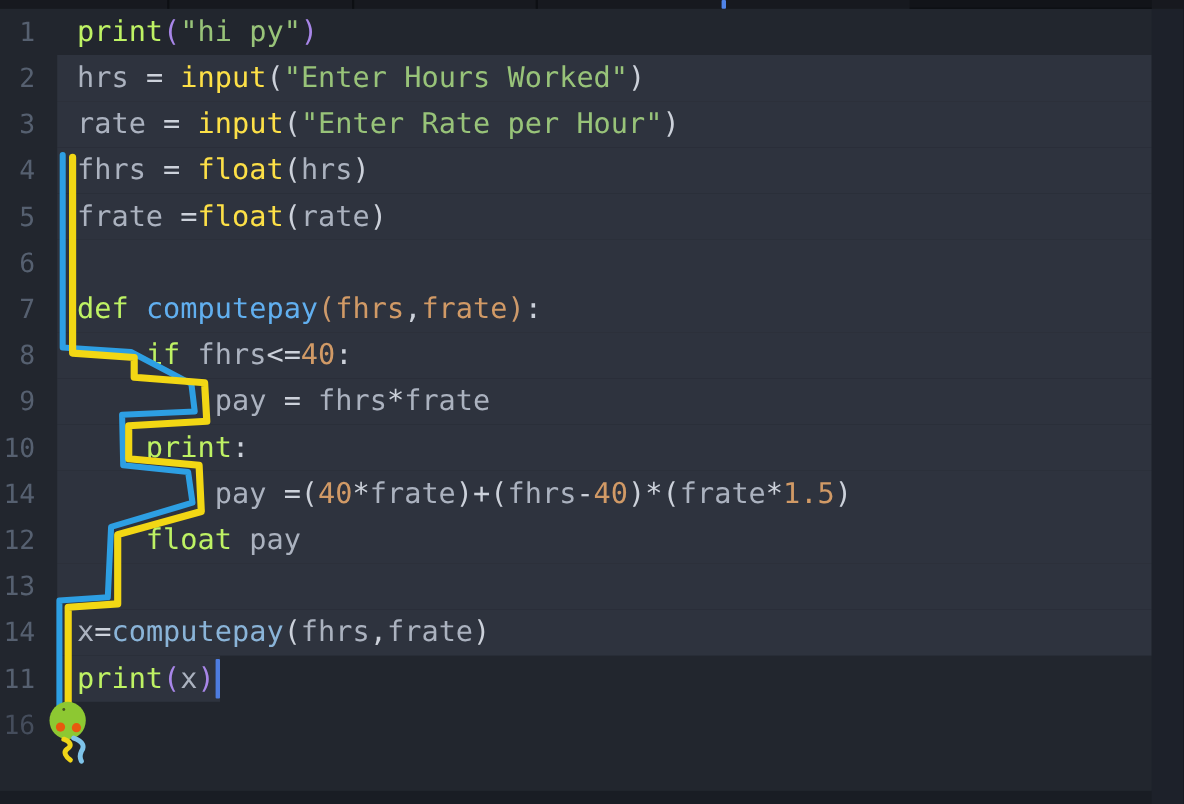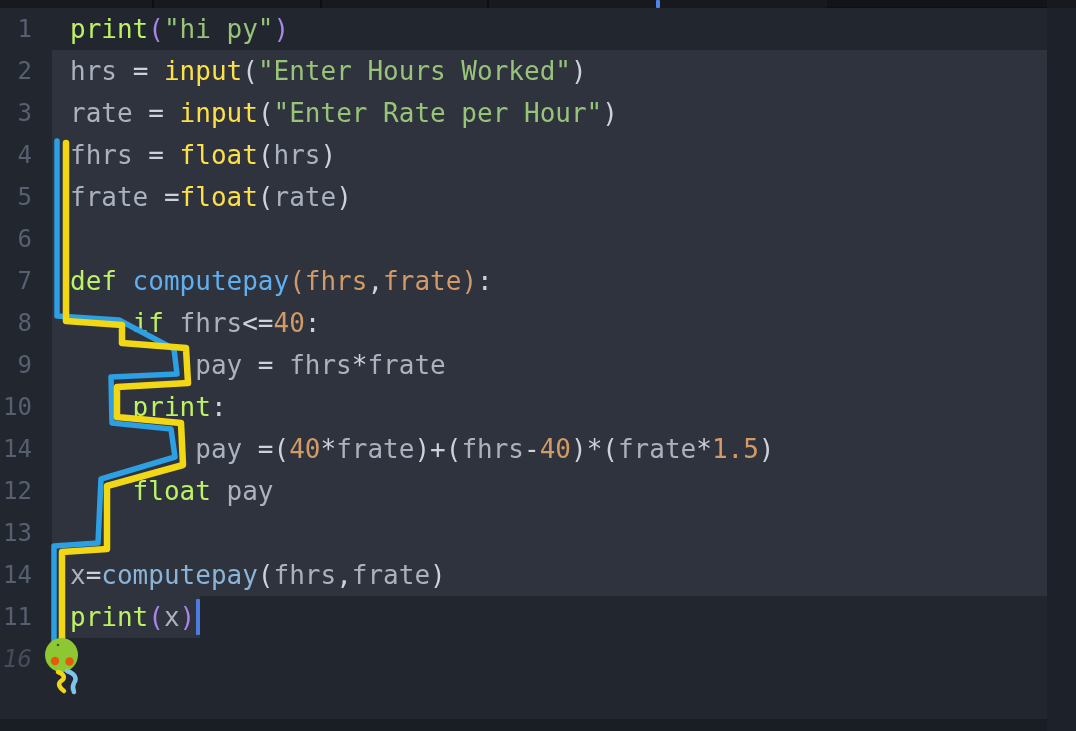--- a/index.html
+++ b/index.html
@@ -13,21 +13,21 @@
   .topbar .sep{position:absolute;top:0;width:2px;height:8px;background:#0d0f13;}
   .topbar .darktab{position:absolute;top:0;height:7px;background:#121419;border-bottom:1px solid #0d0f13;}
   .topbar .accent{position:absolute;top:0;width:4px;height:8px;border-radius:1px;}
   
   .editor{position:absolute;left:0;top:8px;width:1076px;height:723px;}
   .row{display:flex;height:42px;line-height:42px;}
   .ln{
     width:52px;box-sizing:border-box;padding-right:20px;text-align:right;
     font-size:24px;color:#566070;user-select:none;flex:none;
   }
-  .ln.dim{color:#454d5c;font-style:italic;}
+  .ln.dim{color:#454d5c;}
   .code{position:relative;flex:1;padding-left:18px;white-space:pre;font-size:26px;color:#abb2bf;}
   .code .sel{position:absolute;left:0;top:0;height:42px;background:#2e333e;}
   .code span{position:relative;}
   .caret{position:absolute;border-radius:1px;z-index:4;}
   .edge-right{position:absolute;top:8px;right:0;width:29px;height:723px;background:#1d212a;z-index:3;}
   .bottom-bar{position:absolute;left:0;top:719px;width:1047px;height:12px;background:#191d24;z-index:3;}
   .ink{position:absolute;left:0;top:0;z-index:6;pointer-events:none;}
 </style>
 <style>.tok-kw{color:#bef264;}.tok-fn{color:#61afef;}.tok-fn2{color:#8ab4d8;}.tok-bi{color:#fde047;}.tok-str{color:#98c379;}.tok-num{color:#d19a66;}.tok-op{color:#ccd1da;}.tok-vio{color:#a886e8;}.tok-opar{color:#cd9a6b;}.tok-id{color:#abb2bf;}</style></head>
 <body>

